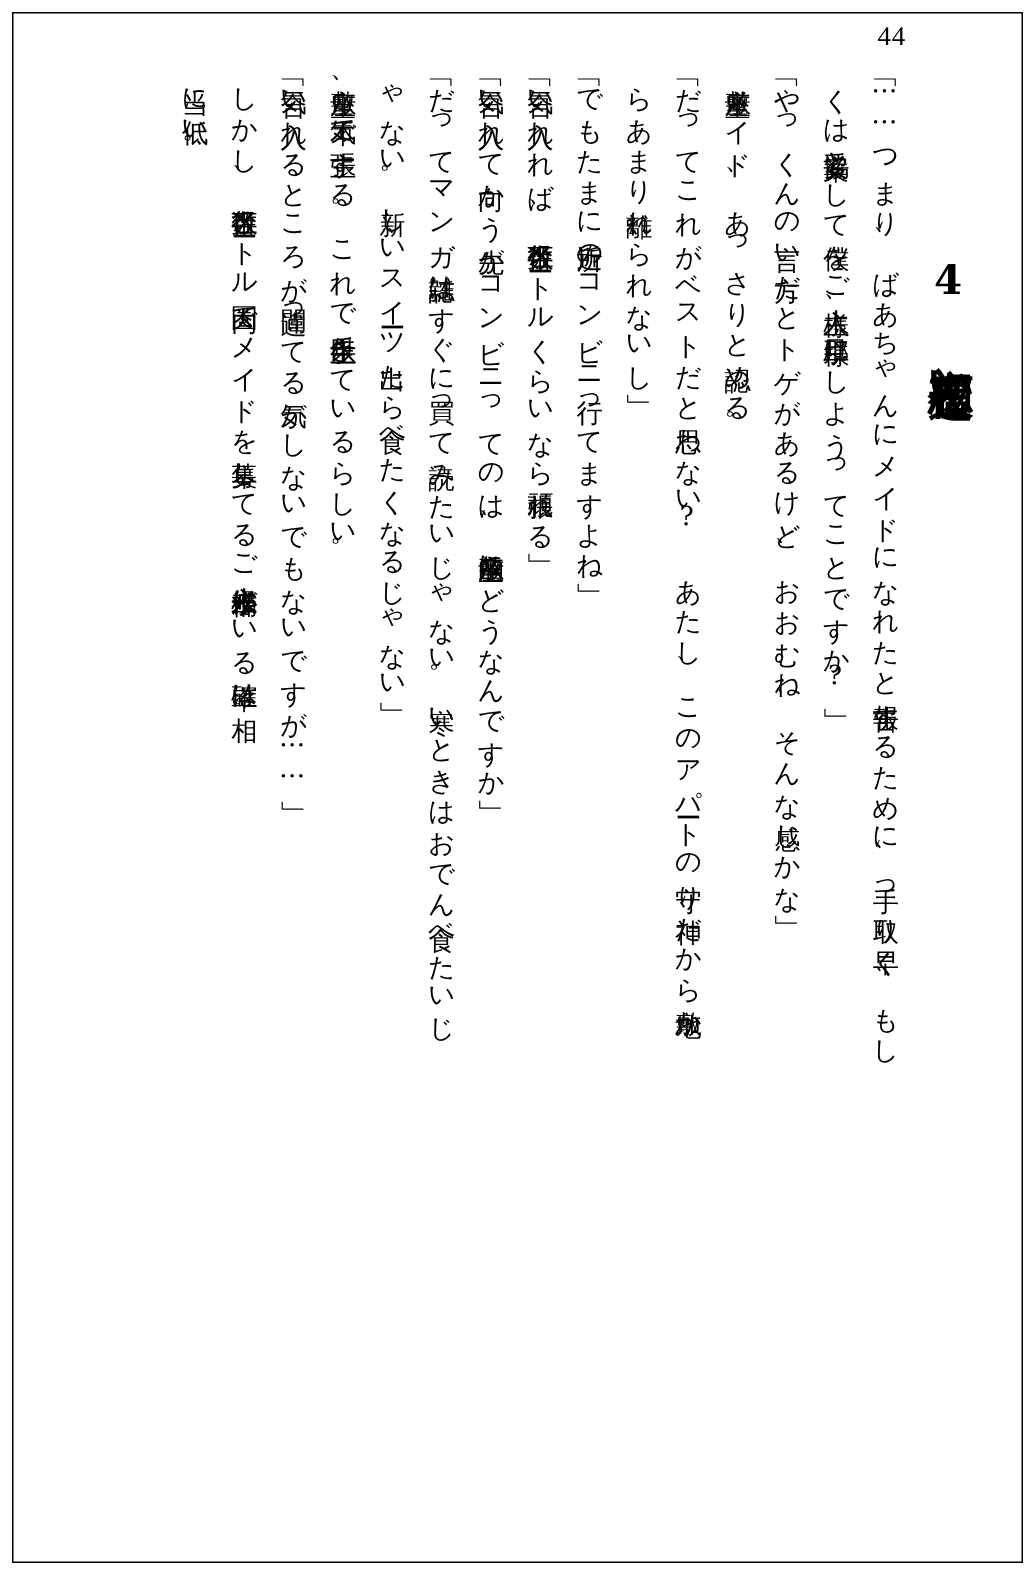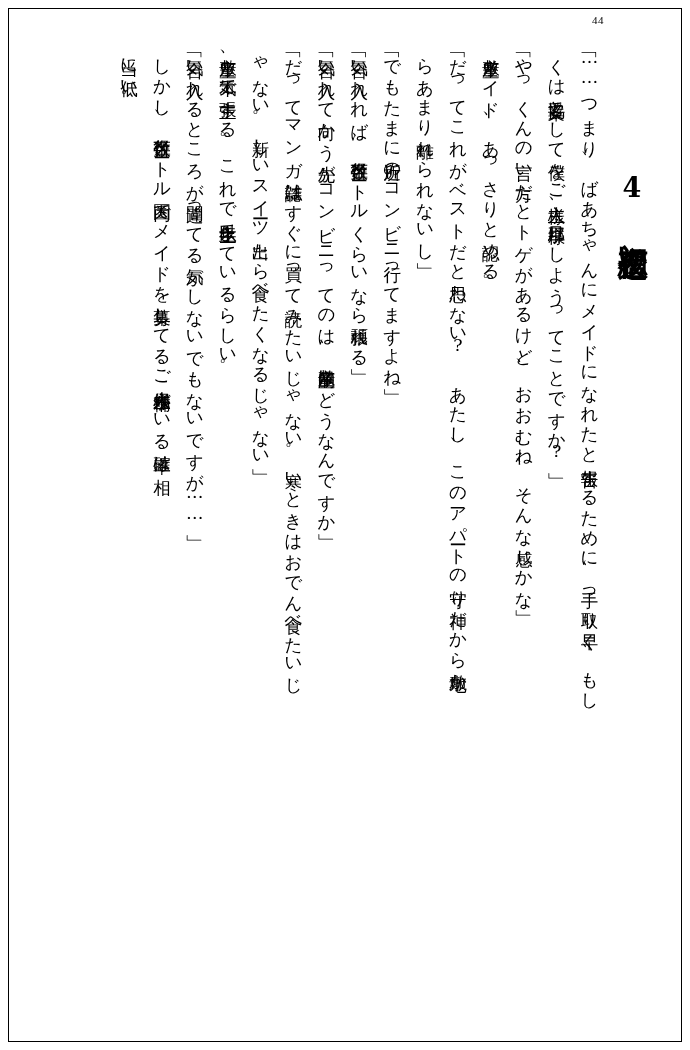--- a/index.html
+++ b/index.html
@@ -26,21 +26,21 @@
     right: 8px;
     bottom: 8px;
     border: 1px solid #000000;
     box-sizing: border-box;
     pointer-events: none;
   }
   .page-number {
     position: absolute;
     top: 14px;
     right: 86px;
-    font-size: 11px;
+    font-size: 18px;
     font-family: "Liberation Serif", serif;
     letter-spacing: 0.5px;
   }
   .content {
     position: absolute;
     left: 26px;
     top: 46px;
     right: 26px;
     bottom: 26px;
     display: flex;

